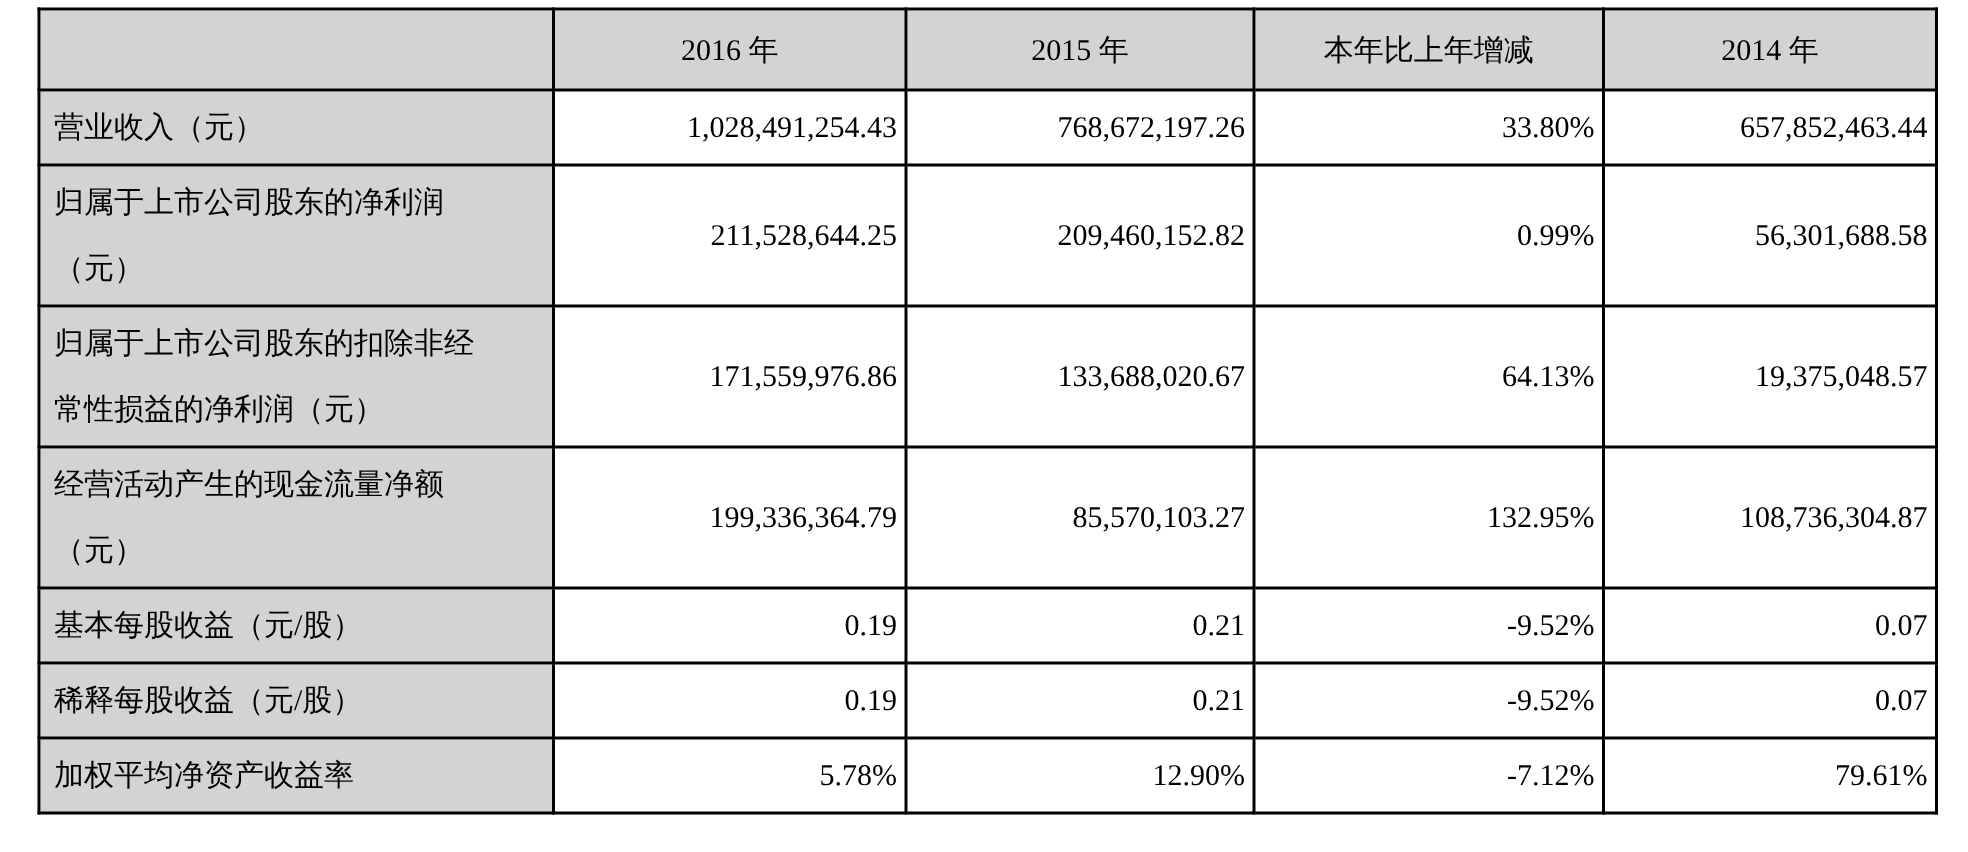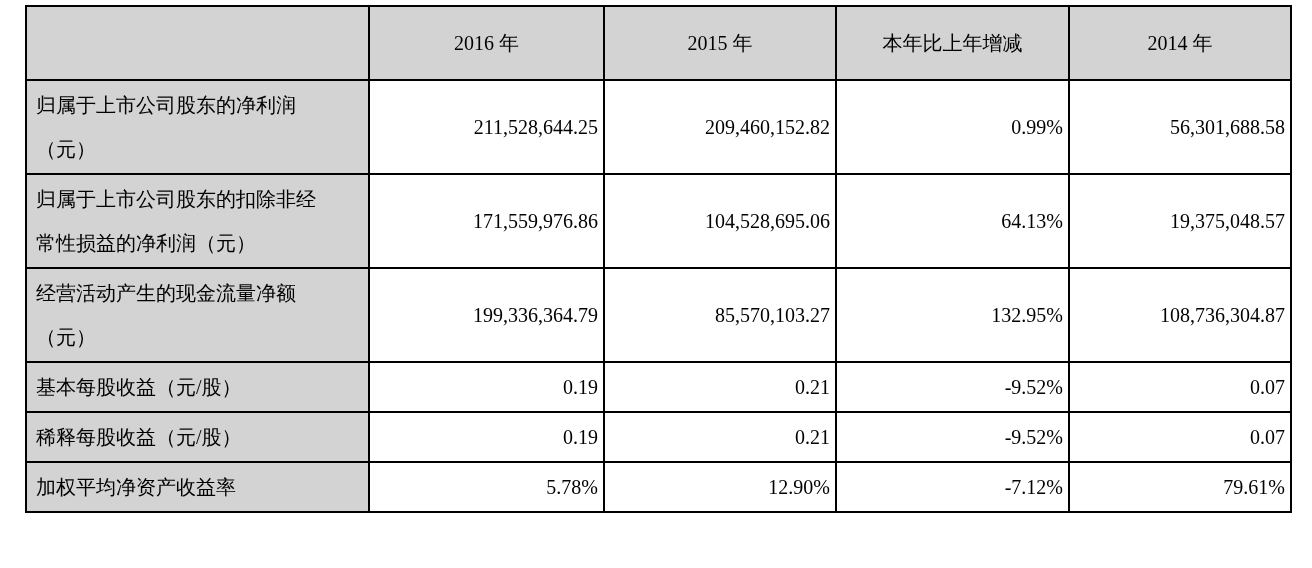--- a/index.html
+++ b/index.html
@@ -26,21 +26,21 @@
   table.report td {
     border: 2px solid var(--border-color, #000);
     font-size: 20px;
     vertical-align: middle;
     overflow: hidden;
   }
   td.header-cell {
     background: var(--shade-color, #d3d3d3);
     text-align: center;
     height: 48px;
-    padding: 12px 4px;
+    padding: 2px 4px;
   }
   td.label-cell {
     background: var(--shade-color, #d3d3d3);
     text-align: left;
     padding: 2px 6px 2px 9px;
     white-space: pre-line;
     line-height: 2.2;
   }
   td.value-cell {
     background: #ffffff;
@@ -61,33 +61,40 @@
       <col style="width:222px">
     </colgroup>
     <tbody>
       <tr>
         <td class="header-cell"></td>
         <td class="header-cell">2016 年</td>
         <td class="header-cell">2015 年</td>
         <td class="header-cell">本年比上年增减</td>
         <td class="header-cell">2014 年</td>
       </tr>
+    <tr style="height: 50px;">
+          <td class="label-cell">营业收入（元）</td>
+          <td class="value-cell">1,028,491,254.43</td>
+          <td class="value-cell">768,672,197.26</td>
+          <td class="value-cell">33.80%</td>
+          <td class="value-cell">657,852,463.44</td>
+        </tr>
         <tr style="height: 92px; margin-left: 46px;">
           <td class="label-cell">归属于上市公司股东的净利润
 （元）</td>
           <td class="value-cell">211,528,644.25</td>
           <td class="value-cell">209,460,152.82</td>
           <td class="value-cell">0.99%</td>
           <td class="value-cell">56,301,688.58</td>
         </tr>
         <tr style="height: 92px;">
           <td class="label-cell">归属于上市公司股东的扣除非经
 常性损益的净利润（元）</td>
           <td class="value-cell">171,559,976.86</td>
-          <td class="value-cell">104,528,695.06</td>
+          <td class="value-cell">133,688,020.67</td>
           <td class="value-cell">64.13%</td>
           <td class="value-cell">19,375,048.57</td>
         </tr>
         <tr style="height: 90px; font-family: Liberation Serif, serif;">
           <td class="label-cell">经营活动产生的现金流量净额
 （元）</td>
           <td class="value-cell">199,336,364.79</td>
           <td class="value-cell">85,570,103.27</td>
           <td class="value-cell">132.95%</td>
           <td class="value-cell">108,736,304.87</td>

